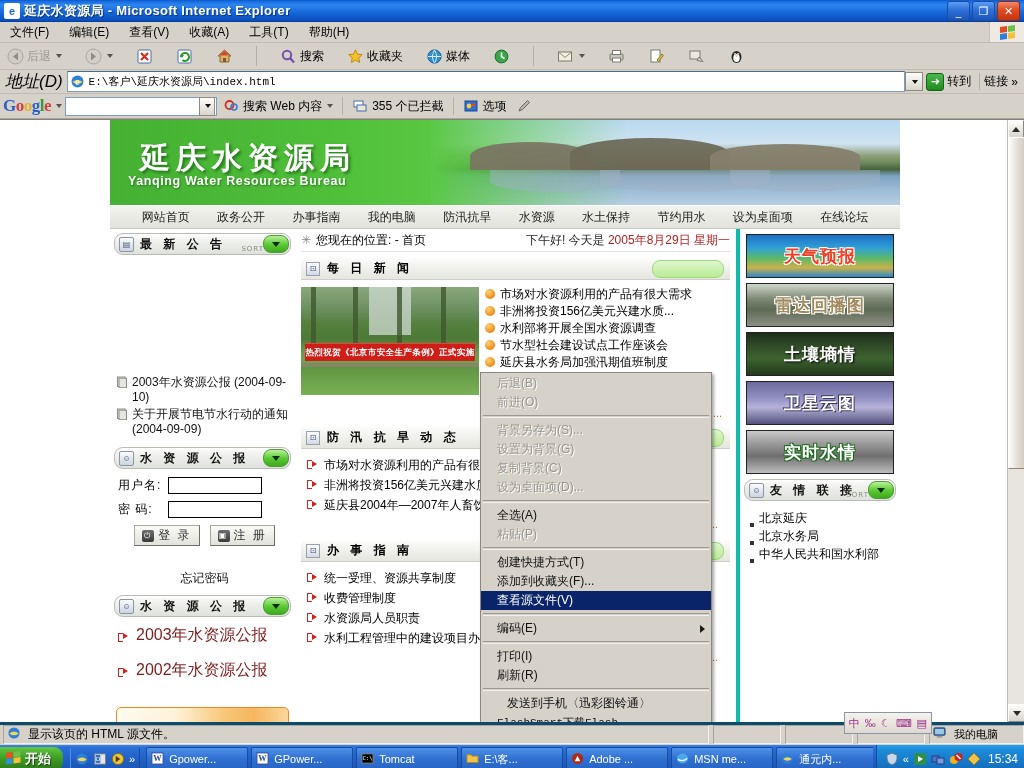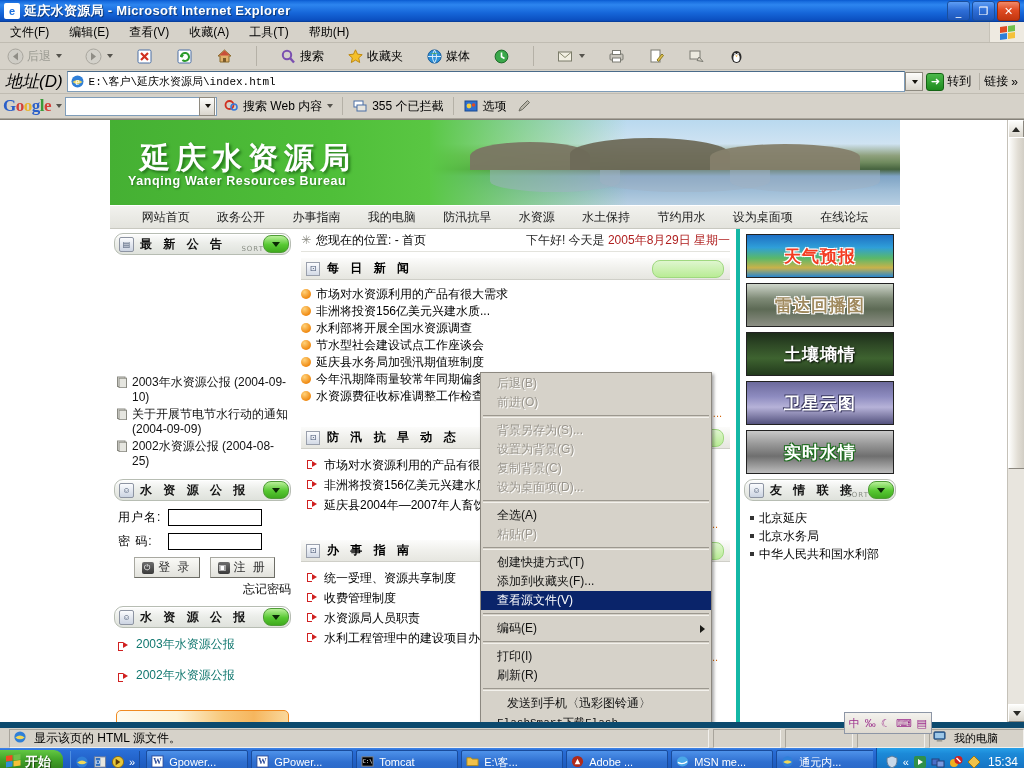--- a/index.html
+++ b/index.html
@@ -138,24 +138,24 @@
   .form{padding:6px 4px 4px 8px;}
   .frow{display:flex;align-items:center;margin-bottom:7px;}
   .frow label{font-size:12px;width:50px;letter-spacing:1px;}
   .frow input{width:88px;height:15px;border:1px solid #000;background:#fff;font-size:11px;padding:0 2px;outline:0;}
   .fbtns{display:flex;gap:10px;justify-content:center;margin-top:2px;}
   .fbtn{display:flex;align-items:center;gap:4px;padding:1px 7px;font-size:12px;letter-spacing:2px;
     border:1px solid #a8a8a0;border-right-color:#6d6d66;border-bottom-color:#6d6d66;
     background:linear-gradient(to bottom,#fafaf7,#e2e2dc);color:#333;}
   .fbtn .sq{width:12px;height:12px;background:linear-gradient(to bottom,#6e6e6e,#3a3a3a);color:#fff;
     font-size:8px;display:flex;align-items:center;justify-content:center;border-radius:2px;}
-  .forgot{text-align:right;font-size:12px;margin-top:3px;color:#111;}
+  .forgot{text-align:center;font-size:12px;margin-top:24px;color:#111;}
 
   .alist{padding:6px 4px 4px 8px;}
-  .alist .ai{display:flex;align-items:center;gap:7px;font-size:12px;margin-bottom:14px;color:#0f766e;}
+  .alist .ai{display:flex;align-items:center;gap:7px;font-size:16px;margin-bottom:14px;color:#7f1d1d;}
   .orangebox{margin:8px 6px 0 6px;height:30px;border:1px solid #f08a20;border-radius:5px;
     background:linear-gradient(to right,#fdfbf0 0%,#fdf2d6 35%,#f8c87a 62%,#f6b65e 80%,#fad89c 100%);
     overflow:hidden;position:relative;}
 
   
   .crumb{display:flex;align-items:center;height:22px;font-size:12px;gap:5px;border-bottom:1px solid #e3e3dd;}
   .crumb .star{color:#8a8a82;font-size:12px;}
   .greet{margin-left:auto;font-size:12px;color:#2a2a2a;white-space:nowrap;}
   .greet .dt{color:#b02020;}
 
@@ -205,21 +205,21 @@
   .rb3{background:linear-gradient(to bottom,#1d2e1a 0%,#2f4a26 30%,#3e6330 60%,#223a1c 100%);}
   .rb3 span{color:#fff;text-shadow:1px 1px 2px #000;}
   .rb4{background:linear-gradient(to bottom,#6c6a9c 0%,#8e8cc0 35%,#b6b2d8 60%,#54527e 100%);}
   .rb4 span{color:#ffffff;text-shadow:1px 1px 0 #3a3860,-1px -1px 0 #3a3860;}
   .rb5{background:linear-gradient(to bottom,#6a3a12 0%,#b4631a 30%,#d98a2a 55%,#8a4a14 100%);}
   .rb5 span{color:#fff;text-shadow:1px 1px 0 #7a3a08,-1px -1px 0 #7a3a08,0 0 3px #000;}
   .rb6{background:linear-gradient(to bottom,#c9c9c9 0%,#9a9a9a 30%,#6f6f6f 60%,#bdbdbd 100%);}
   .rb6 span{color:#fff;text-shadow:1px 1px 0 #1a6b1a,-1px -1px 0 #1a6b1a,1px -1px 0 #1a6b1a,-1px 1px 0 #1a6b1a;}
 
   .rlist{padding:6px 4px 2px 10px;}
-  .rlist .ri{font-size:12px;line-height:18px;display:flex;gap:5px;align-items:center;}
+  .rlist .ri{font-size:12px;line-height:18px;display:flex;gap:5px;align-items:flex-end;}
   .rlist .bullet{width:4px;height:4px;background:#333;flex:0 0 4px;}
 
   
   .vscroll{position:absolute;right:0;top:0;width:16px;bottom:0;background:#e8e5de;border-left:1px solid #c5c1b8;}
   .vscroll .sbtn{height:16px;background:linear-gradient(to bottom,#fdfdfb,#d9d5cc);
     border:1px solid #fff;border-right-color:#8b877f;border-bottom-color:#8b877f;
     display:flex;align-items:center;justify-content:center;}
   .vscroll .thumb{position:absolute;top:17px;left:0;width:16px;height:330px;
     background:linear-gradient(to right,#fdfdfb,#e2ded5 55%,#cfcbc2);
     border:1px solid #fff;border-right-color:#8b877f;border-bottom-color:#8b877f;}
@@ -234,22 +234,22 @@
   .ctxmenu .row{height:19px;display:flex;align-items:center;padding-left:16px;font-size:12px;color:#111;position:relative;}
   .ctxmenu .row.dis{color:#9a968e;text-shadow:1px 1px 0 #fff;}
   .ctxmenu .row.sel{background:#0a246a;color:#fff;}
   .ctxmenu .row .sm{position:absolute;right:6px;width:0;height:0;
     border-top:4px solid transparent;border-bottom:4px solid transparent;border-left:5px solid #1a1a16;}
   .ctxmenu .row.indent{padding-left:26px;}
   .ctxmenu .sep{height:1px;margin:3px 2px;border-top:1px solid #9c988f;border-bottom:1px solid #f3f1ec;}
   .ctxmenu .mono{font-family:"Liberation Mono","DejaVu Sans Mono",monospace;font-size:11px;}
 
   
-  .statusbar{height:20px;background:#d6d2c9;border-top:6px solid #0c4a6e;
-    display:flex;align-items:flex-end;padding-left:9px;gap:4px;position:relative;}
+  .statusbar{height:20px;background:#d6d2c9;border-top:3px solid #0c4a6e;
+    display:flex;align-items:flex-start;padding-left:3px;gap:4px;position:relative;}
   .statusbar .panel{flex:1;height:17px;border:1px solid #a8a49b;border-right-color:#f2f0ec;border-bottom-color:#f2f0ec;
     display:flex;align-items:center;gap:4px;padding-left:3px;font-size:12px;}
   .statusbar .sp{width:66px;height:17px;border:1px solid #a8a49b;border-right-color:#f2f0ec;border-bottom-color:#f2f0ec;}
 
   
   .taskbar{height:28px;
     background:linear-gradient(to bottom,#4186e8 0%,#2a6fd8 8%,#2160c6 50%,#1a56b4 88%,#113f8e 100%);
     display:flex;align-items:center;gap:3px;}
   .startbtn{height:24px;margin:2px 4px 2px 0;padding:0 12px 0 6px;
     background:linear-gradient(to bottom,#63c743 0%,#43a52a 38%,#368a20 70%,#2c7a18 100%);
@@ -560,27 +560,20 @@
                   </svg></span>
               <span>2003年水资源公报 (2004-09-10)</span>
             </div>
             <div class="li">
               <span class="dico"><svg width="12" height="12" viewBox="0 0 12 12">
                     <rect x="1.5" y="1" width="7.5" height="9.5" fill="#f4f4f0" stroke="#8a8a82"></rect>
                     <rect x="3" y="2.2" width="7.5" height="9.5" fill="#e6e6e0" stroke="#8a8a82"></rect>
                   </svg></span>
               <span>关于开展节电节水行动的通知 (2004-09-09)</span>
             </div>
-            <div class="li">
-              <span class="dico"><svg width="12" height="12" viewBox="0 0 12 12">
-                    <rect x="1.5" y="1" width="7.5" height="9.5" fill="#f4f4f0" stroke="#8a8a82"></rect>
-                    <rect x="3" y="2.2" width="7.5" height="9.5" fill="#e6e6e0" stroke="#8a8a82"></rect>
-                  </svg></span>
-              <span>2002水资源公报 (2004-08-25)</span>
-            </div>
           </div>
 
           <div class="phead">
             <span class="pic">☺</span>
             <span class="ptxt">水 资 源 公 报</span>
             <span class="cap">
                 <span class="arr"></span>
               </span>
           </div>
           <div class="form">
@@ -635,20 +628,30 @@
             </span>
           </div>
 
           <div class="shead">
             <span class="sq">⊡</span>
             <span class="st">每 日 新 闻</span>
             <span class="pill"></span>
           </div>
 
           <div class="photonews">
+            <div class="newsimg">
+              <div class="sky"></div>
+              <div class="trunk" style="left:10px;"></div>
+              <div class="trunk" style="left:52px;"></div>
+              <div class="trunk" style="left:96px;"></div>
+              <div class="trunk" style="left:140px;"></div>
+              <div class="fence"></div>
+              <div class="grass"></div>
+              <div class="banner2">热烈祝贺《北京市安全生产条例》正式实施</div>
+            </div>
             <div class="newslist">
               <div class="ni">
                   <span class="dot"></span>
                   <span>市场对水资源利用的产品有很大需求</span>
                 </div>
               <div class="ni">
                   <span class="dot"></span>
                   <span>非洲将投资156亿美元兴建水质...</span>
                 </div>
               <div class="ni">

